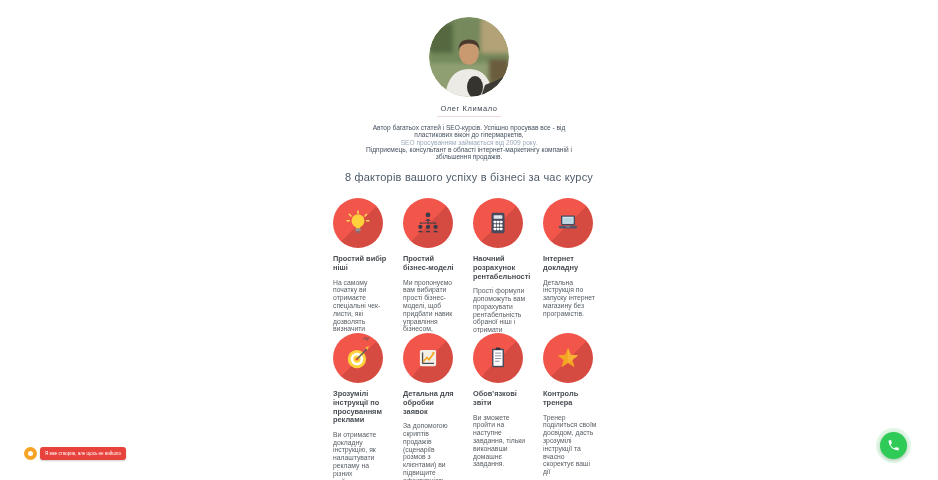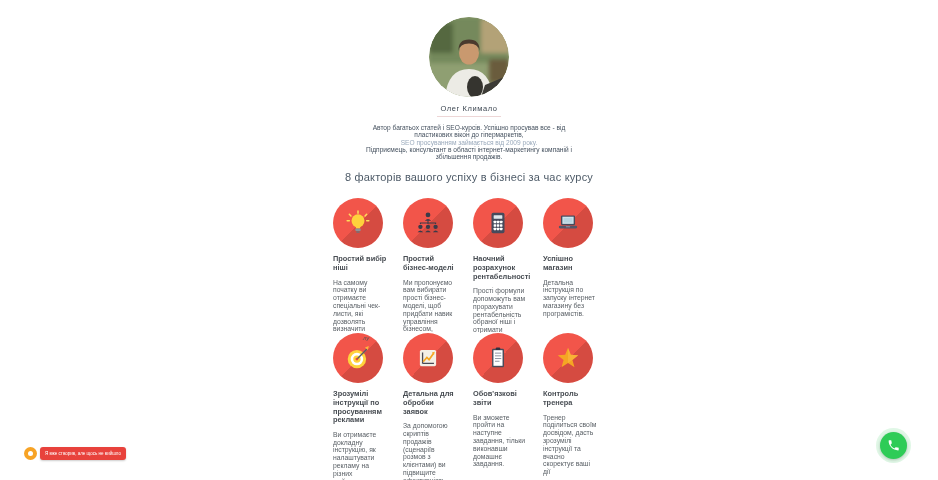--- a/index.html
+++ b/index.html
@@ -156,21 +156,21 @@
     <div class="cell">
       <div class="circle">
         <svg width="26" height="26" viewBox="0 0 24 24">
           <rect x="5.5" y="5" width="13" height="9" rx="1" fill="#464a5c"></rect>
           <rect x="6.8" y="6.2" width="10.4" height="6.6" fill="#cfe4ec"></rect>
           <rect x="8" y="7.4" width="8" height="4.2" fill="#b8d6e2"></rect>
           <rect x="3.5" y="14.5" width="17" height="2.6" rx="1.3" fill="#53576a"></rect>
           <rect x="10" y="14.9" width="4" height="1" rx="0.5" fill="#8e93a6"></rect>
         </svg>
       </div>
-      <div class="f-title">Успішно магазин</div>
+      <div class="f-title">Інтернет докладну</div>
       <div class="f-body">Детальна інструкція по запуску інтернет магазину без програмістів.</div>
     </div>
 
     <div class="cell">
       <div class="circle">
         <svg width="26" height="26" viewBox="0 0 24 24">
           <circle cx="11" cy="13" r="8.5" fill="#ffd23c"></circle>
           <circle cx="11" cy="13" r="5.8" fill="#ffffff"></circle>
           <circle cx="11" cy="13" r="3.4" fill="#ffd23c"></circle>
           <circle cx="11" cy="13" r="1.3" fill="#e74c3c"></circle>

